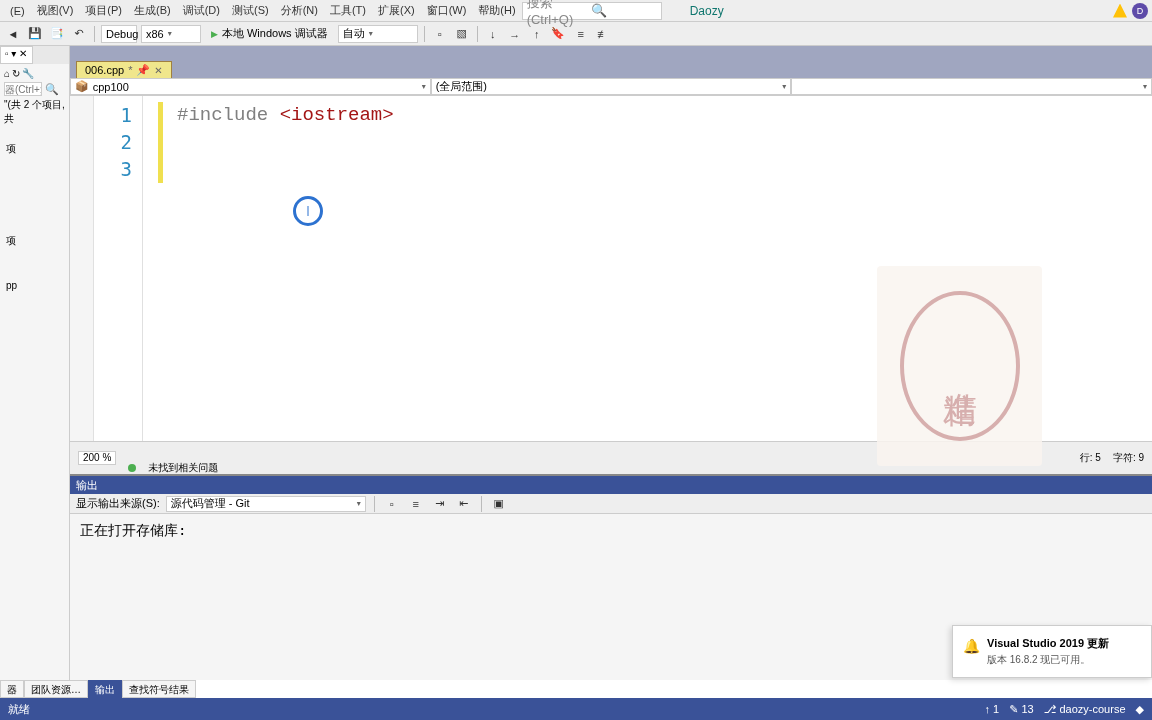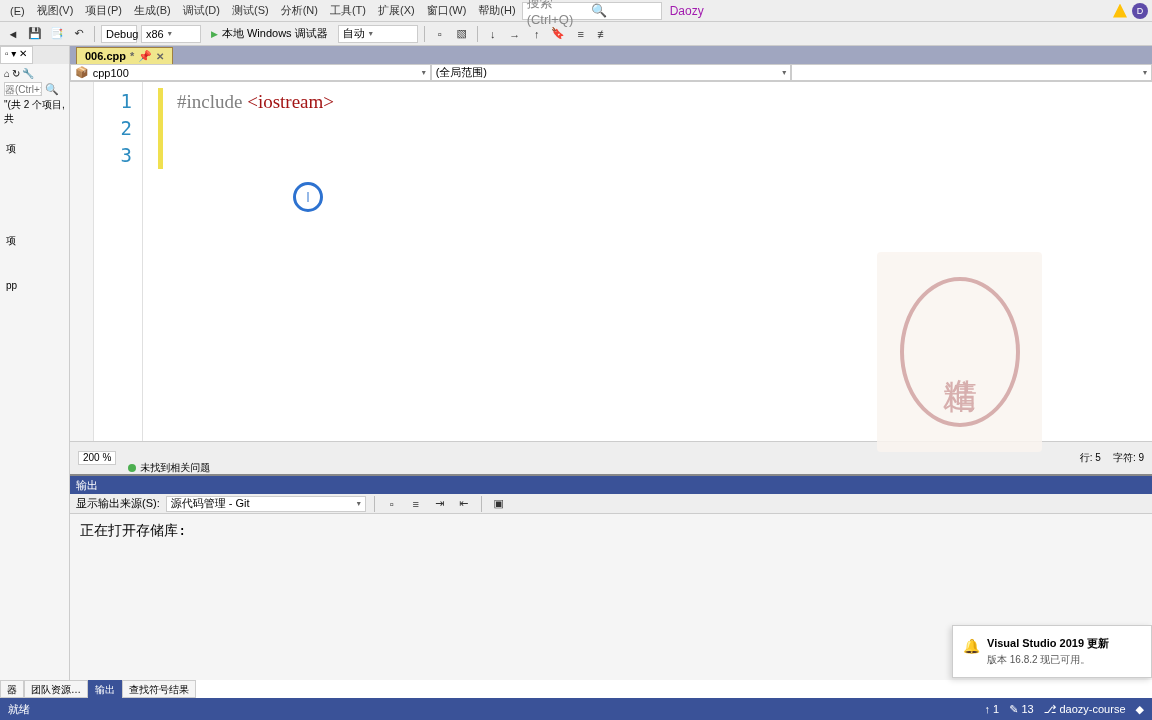--- a/index.html
+++ b/index.html
@@ -5,21 +5,21 @@
     * { box-sizing: border-box; margin: 0; padding: 0; }
     body { font-family: "Microsoft YaHei", "Segoe UI", sans-serif; font-size: 11px; background: #fff; width: 1152px; height: 720px; overflow: hidden; position: relative; }
 
     
     .menubar { height: 22px; background: #eeeeee; display: flex; align-items: center; padding: 0 4px; border-bottom: 1px solid #ccc; }
     .menubar .menu-item { padding: 2px 6px; cursor: pointer; color: #333; }
     .menubar .spacer { flex: 1; }
     .search-box { background: #fff; border: 1px solid #ccc; height: 18px; width: 140px; display: flex; align-items: center; padding: 0 4px; }
     .search-box span { color: #888; font-size: 13px; flex: 1; }
     .search-icon { color: #666; font-size: 11px; }
-    .app-name { color: #a21caf; margin-left: 8px; font-size: 12px; }
+    .app-name { color: #0f766e; margin-left: 28px; font-size: 12px; }
     .corner-icons { margin-left: auto; display: flex; gap: 4px; align-items: center; }
     .corner-icon { width: 16px; height: 16px; display: flex; align-items: center; justify-content: center; }
     .warn-icon { width: 14px; height: 14px; background: #ffc107; clip-path: polygon(50% 0, 100% 100%, 0 100%); position: relative; }
     .avatar-icon { width: 16px; height: 16px; border-radius: 50%; background: #5e4ba8; color: #fff; font-size: 9px; display: flex; align-items: center; justify-content: center; }
 
     
     .toolbar { height: 24px; background: #eeeeee; display: flex; align-items: center; padding: 0 4px; gap: 4px; border-bottom: 1px solid #ccc; }
     .tool-btn { width: 18px; height: 18px; display: flex; align-items: center; justify-content: center; cursor: pointer; color: #333; font-size: 11px; }
     .tool-sep { width: 1px; height: 16px; background: #bbb; margin: 0 2px; }
     .tool-combo { height: 18px; border: 1px solid #ccc; background: #fff; padding: 0 4px; font-size: 11px; display: flex; align-items: center; cursor: pointer; }
@@ -31,48 +31,48 @@
     .sidebar-left { position: absolute; left: 0; top: 46px; width: 70px; bottom: 40px; background: #f5f5f5; border-right: 1px solid #ccc; }
     .sidebar-tabs { height: 18px; background: #e8e8e8; display: flex; font-size: 10px; }
     .sidebar-tab { padding: 1px 4px; border: 1px solid #ccc; background: #fff; }
     .sidebar-toolbar { height: 18px; display: flex; align-items: center; padding: 0 4px; gap: 2px; font-size: 10px; }
     .sidebar-search-input { border: 1px solid #ccc; width: 38px; height: 14px; font-size: 10px; }
     .sidebar-item { padding: 4px 6px; font-size: 10px; cursor: pointer; }
     .sidebar-item2 { padding-top: 14px; }
 
     
     .editor-area { position: absolute; left: 70px; right: 0; top: 46px; bottom: 246px; display: flex; flex-direction: column; }
-    .file-tabs { height: 18px; background: #a0a6c0; display: flex; align-items: flex-end; padding-left: 6px; font-weight: bold; }
+    .file-tabs { height: 32px; background: #a0a6c0; display: flex; align-items: flex-end; padding-left: 6px; }
     .file-tab { background: #f0e68c; border: 1px solid #a08040; border-bottom: none; padding: 1px 8px; font-size: 11px; display: flex; align-items: center; gap: 4px; height: 17px; }
     .file-tab .dirty { color: #666; }
     .file-tab .close-x { cursor: pointer; color: #666; font-size: 10px; }
     .nav-bar { height: 18px; display: flex; border-bottom: 1px solid #ccc; }
     .nav-combo { border: 1px solid #ccc; background: #fff; flex: 1; font-size: 11px; padding: 0 4px; display: flex; align-items: center; position: relative; }
     .nav-combo::after { content: "▾"; position: absolute; right: 4px; color: #666; font-size: 8px; }
     .code-container { flex: 1; display: flex; background: #fff; position: relative; }
     .gutter-outline { width: 24px; background: #f5f5f5; border-right: 1px solid #e0e0e0; }
     .gutter-numbers { width: 48px; background: #fff; text-align: right; padding: 6px 10px 0 0; font-family: Consolas, monospace; font-size: 19px; color: #2d8cc0; line-height: 27px; }
     .gutter-marks { width: 16px; background: #fff; border-left: 1px solid #e0e0e0; }
     .gutter-change { width: 5px; background: #fff; }
     .change-bar { width: 5px; background: #f0e050; height: 81px; margin-top: 6px; }
-    .code-text { flex: 1; padding: 6px 0 0 14px; font-family: Liberation Serif, serif; font-size: 19px; line-height: 27px; position: relative; }
+    .code-text { flex: 1; padding: 6px 0 0 14px; font-family: Liberation Mono, monospace; font-size: 19px; line-height: 27px; position: relative; }
     .code-line { white-space: pre; }
     .tok-directive { color: #808080; }
     .tok-string { color: #a31515; }
     .tok-keyword { color: #0000ff; }
     .tok-ident { color: #000; }
     .cursor-bar { display: inline-block; width: 1px; height: 20px; background: #000; vertical-align: text-bottom; }
     .cursor-circle { position: absolute; width: 30px; height: 30px; border: 3px solid #2d72d0; border-radius: 50%; top: 100px; left: 130px; pointer-events: none; }
     .cursor-circle::after { content: ""; position: absolute; width: 1px; height: 10px; background: #2d72d0; left: 50%; top: 50%; transform: translate(-50%, -50%); }
     .watermark { position: absolute; right: 110px; top: 170px; width: 165px; height: 200px; background: #faf5f0; border-radius: 4px; display: flex; align-items: center; justify-content: center; opacity: 0.85; }
     .stamp { width: 120px; height: 150px; border: 4px solid #c08080; border-radius: 60px / 75px; display: flex; align-items: center; justify-content: center; color: #c08080; font-size: 34px; font-family: "KaiTi", serif; writing-mode: vertical-rl; opacity: 0.7; }
 
     .editor-status { height: 33px; background: #eeeeee; border-top: 1px solid #ccc; display: flex; align-items: center; padding: 0 8px; font-size: 10px; }
     .zoom-combo { border: 1px solid #ccc; background: #fff; padding: 0 4px; font-size: 10px; height: 14px; }
-    .status-issues { margin-left: 12px; display: flex; align-items: center; gap: 4px; margin-top: 20px; }
+    .status-issues { margin-left: 12px; display: flex; align-items: center; gap: 12px; margin-top: 20px; }
     .issues-dot { width: 8px; height: 8px; border-radius: 50%; background: #4caf50; }
     .status-right { margin-left: auto; display: flex; gap: 12px; }
 
     
     .output-panel { position: absolute; left: 70px; right: 0; bottom: 40px; height: 206px; border-top: 2px solid #888; display: flex; flex-direction: column; }
     .output-title { height: 18px; background: #3a5298; color: #fff; padding: 0 6px; font-size: 11px; display: flex; align-items: center; }
     .output-toolbar { height: 20px; background: #eeeeee; display: flex; align-items: center; padding: 0 6px; gap: 6px; font-size: 11px; border-bottom: 1px solid #ccc; }
     .output-combo { border: 1px solid #ccc; background: #fff; padding: 0 4px; height: 16px; width: 200px; display: flex; align-items: center; position: relative; }
     .output-combo::after { content: "▾"; position: absolute; right: 4px; color: #666; font-size: 8px; }
     .output-content { flex: 1; background: #f5f5f5; padding: 6px 10px; font-family: Consolas, monospace; font-size: 14px; color: #000; line-height: 20px; }

